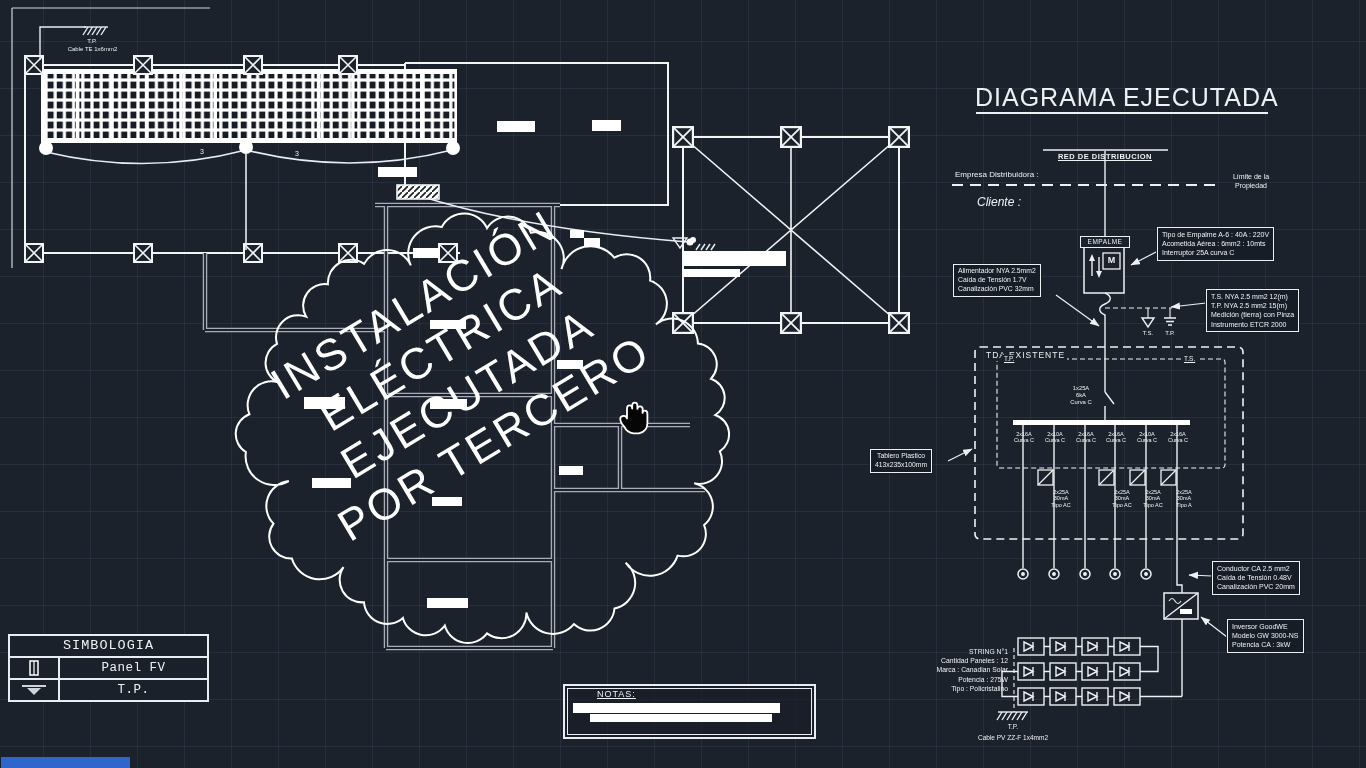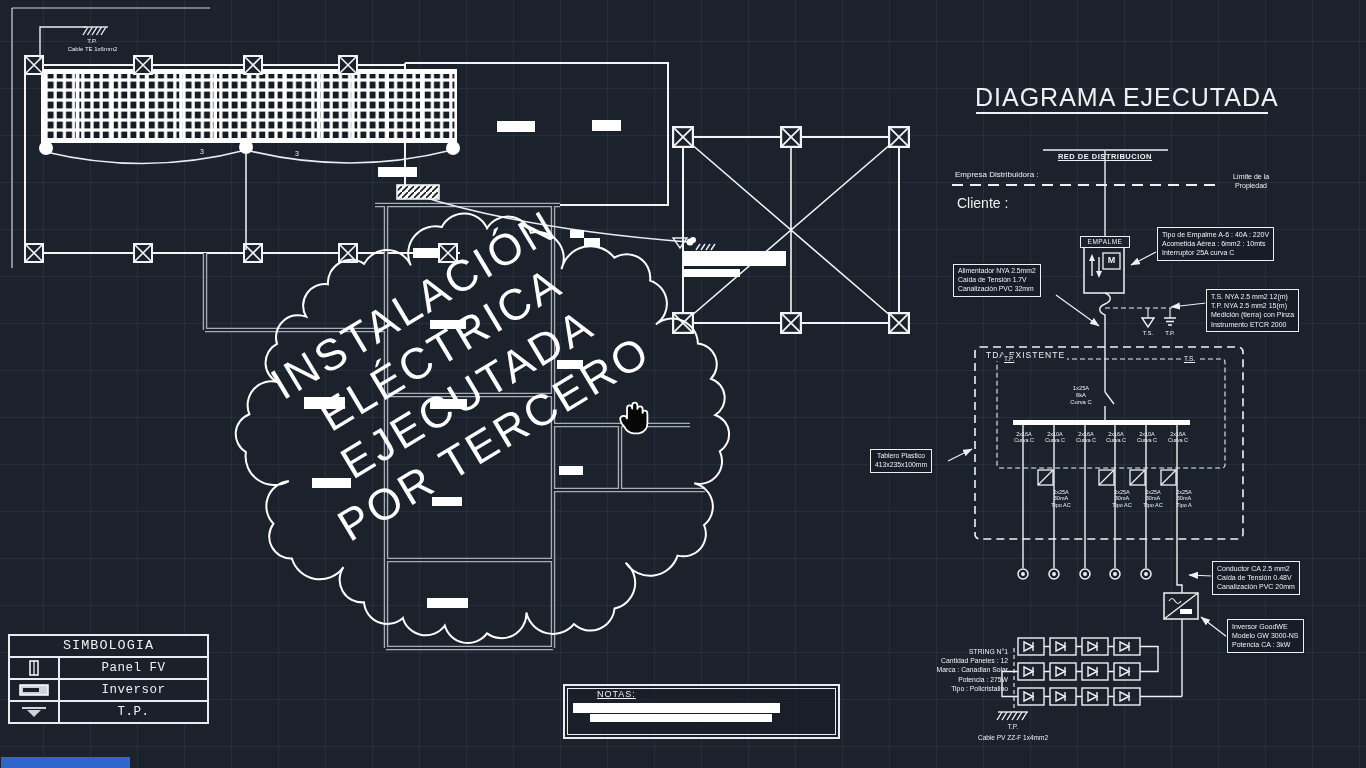--- a/index.html
+++ b/index.html
@@ -35,21 +35,21 @@
   }
   
   #simb{position:absolute;left:8px;top:634px;width:197px;background:#1b212b;border:2px solid #e9edf2;font-family:Liberation Mono, monospace;}
   #simb .hdr{height:20px;border-bottom:2px solid #e9edf2;text-align:center;font-size:13.5px;letter-spacing:1px;line-height:20px;}
   #simb .row{display:flex;height:20px;border-bottom:2px solid #e9edf2;}
   #simb .row:last-child{border-bottom:none;}
   #simb .ic{width:48px;border-right:2px solid #e9edf2;display:flex;align-items:center;justify-content:center;}
   #simb .tx{flex:1;text-align:center;font-size:12.5px;line-height:20px;letter-spacing:0.5px;border-radius:10px;}
   #simb svg{position:static;}
   
-  #notas{position:absolute;left:563px;top:684px;width:249px;height:51px;border:2px solid #e9edf2;background:rgba(24,29,39,0.6);padding-left:24px;}
+  #notas{position:absolute;left:563px;top:684px;width:249px;height:51px;border:2px solid #e9edf2;background:rgba(24,29,39,0.6);}
   #notas .inner{position:absolute;left:2px;top:2px;right:2px;bottom:2px;border:1px solid #e9edf2;}
   #notas .t{position:absolute;left:32px;top:3px;font-size:9px;letter-spacing:1px;text-decoration:underline;}
   .bar{position:absolute;background:#ffffff;}
   #bluebar{position:absolute;left:1px;top:757px;width:129px;height:11px;background:#2f66cc;}
 </style>
 </head>
 <body>
 
 <div id="viewport">
 
@@ -295,21 +295,21 @@
     <div>ELÉCTRICA</div>
     <div>EJECUTADA</div>
     <div>POR TERCERO</div>
   </div>
 
   <div class="lbl c" style="left:975px;top:82px;width:296px;font-size:25px;letter-spacing:1px;">DIAGRAMA EJECUTADA</div>
 
   <div class="lbl c u" style="left:1043px;top:152px;width:124px;font-size:7.5px;font-weight:bold;letter-spacing:0.5px;">RED DE DISTRIBUCION</div>
 
   <div class="lbl" style="left:955px;top:170px;font-size:8px;">Empresa Distribuidora :</div>
-  <div class="lbl" style="left:957px;top:195px;font-size:14px;">Cliente :</div>
+  <div class="lbl" style="left:977px;top:195px;font-size:12px;font-style:italic;">Cliente :</div>
   <div class="lbl c" style="left:1220px;top:172px;width:62px;font-size:7px;line-height:1.3;">
     <div>Límite de la</div>
     <div>Propiedad</div>
   </div>
 
   <div class="plate" style="left:1080px;top:236px;width:48px;height:10px;font-size:6.5px;line-height:10px;letter-spacing:0.5px;">EMPALME</div>
   <div class="lbl c" style="left:1103px;top:255px;width:17px;font-size:9px;font-weight:bold;">M</div>
 
   <div class="cal" style="left:1157px;top:227px;font-size:7px;">
     <div>Tipo de Empalme A-6 : 40A : 220V</div>
@@ -422,29 +422,20 @@
       <div class="ic">
         <svg width="14" height="16">
             <rect x="3" y="1" width="8" height="14" fill="#1b212b" stroke="#fff" stroke-width="1.5"></rect>
             <path d="M7,1 V15" stroke="#fff" stroke-width="1.2"></path>
           </svg>
       </div>
       <div class="tx">Panel FV</div>
     </div>
     <div class="row">
       <div class="ic">
-        <svg width="30" height="14">
-            <rect x="1" y="2" width="28" height="10" fill="#cfd4da" stroke="#fff" stroke-width="1.5"></rect>
-            <rect x="4" y="5" width="16" height="4" fill="#1b212b"></rect>
-          </svg>
-      </div>
-      <div class="tx">Inversor</div>
-    </div>
-    <div class="row">
-      <div class="ic">
         <svg width="28" height="14">
             <path d="M2,3 H26" stroke="#cfd4da" stroke-width="2"></path>
             <path d="M7,5 H21 L14,12 Z" fill="#cfd4da"></path>
           </svg>
       </div>
       <div class="tx">T.P.</div>
     </div>
   </div>
   <div id="bluebar"></div>
 

